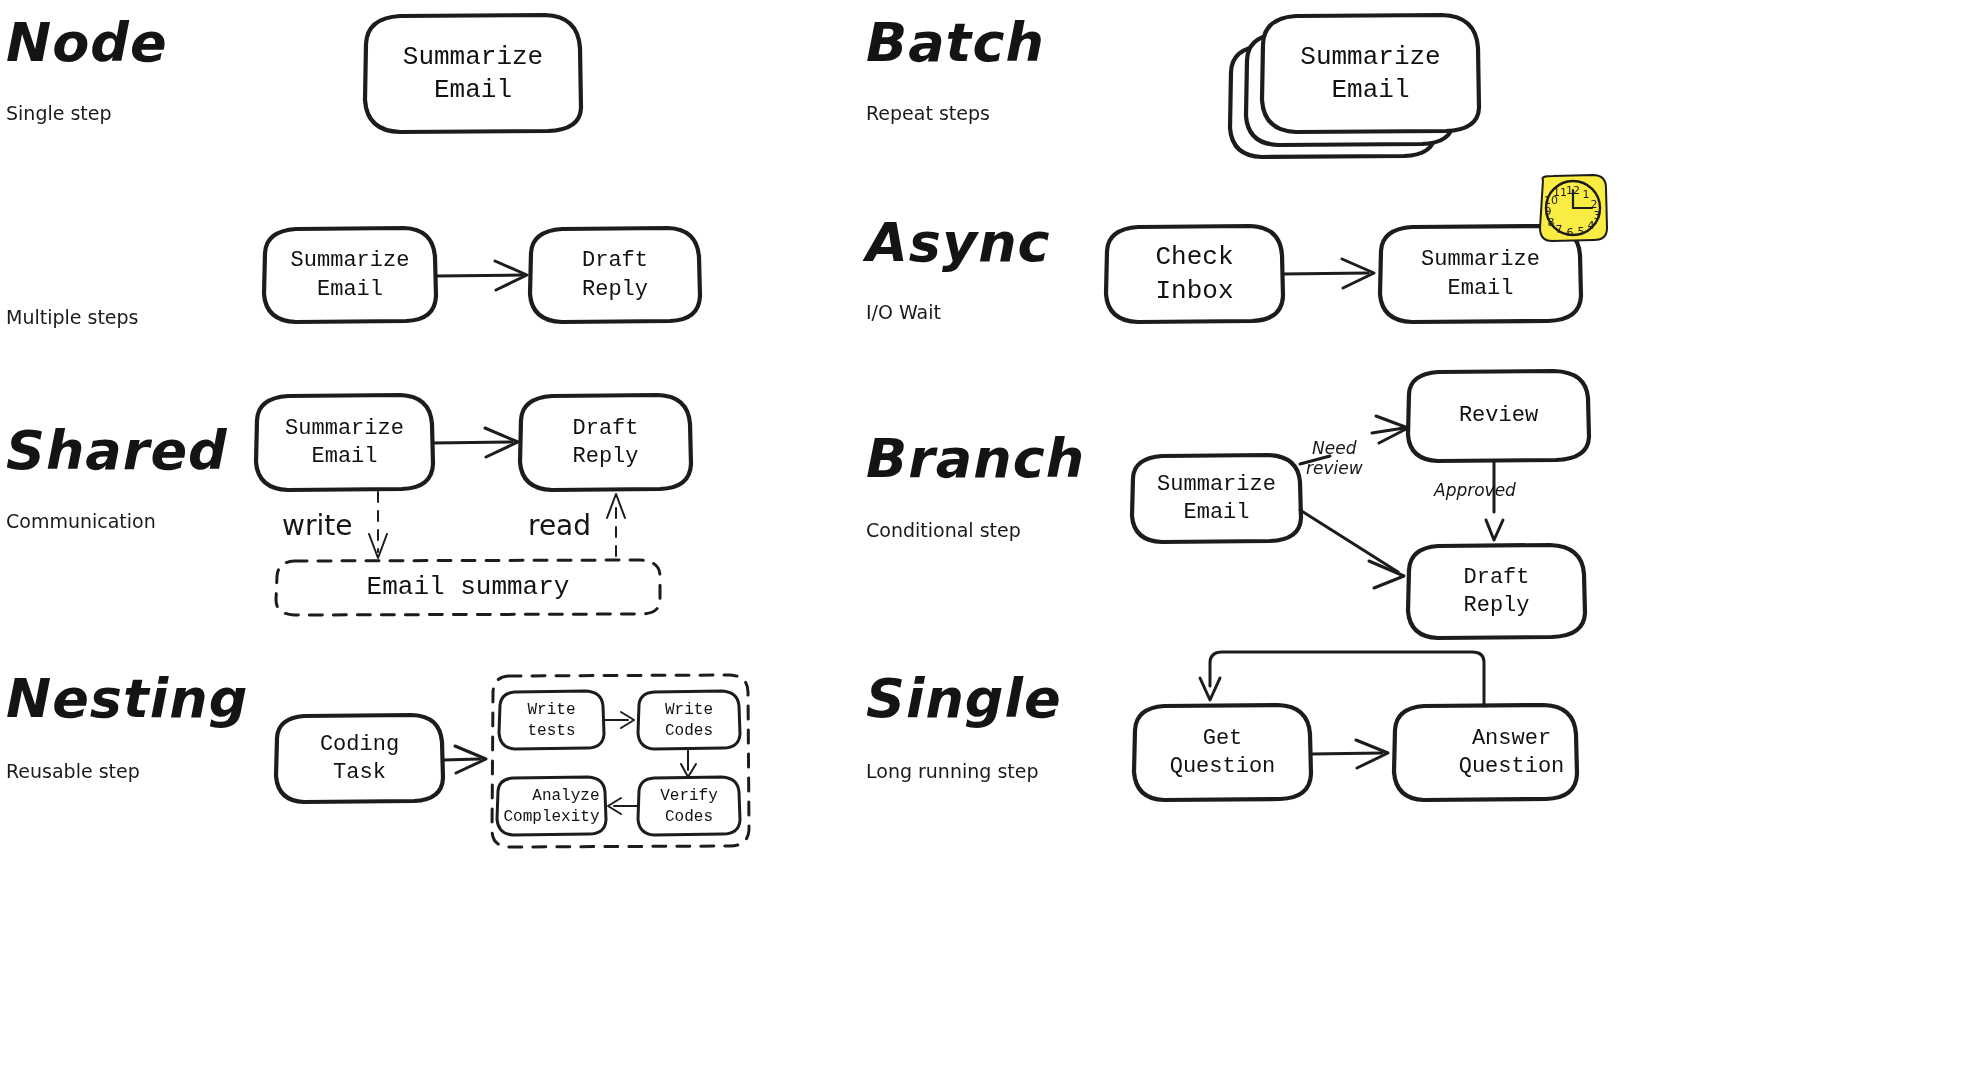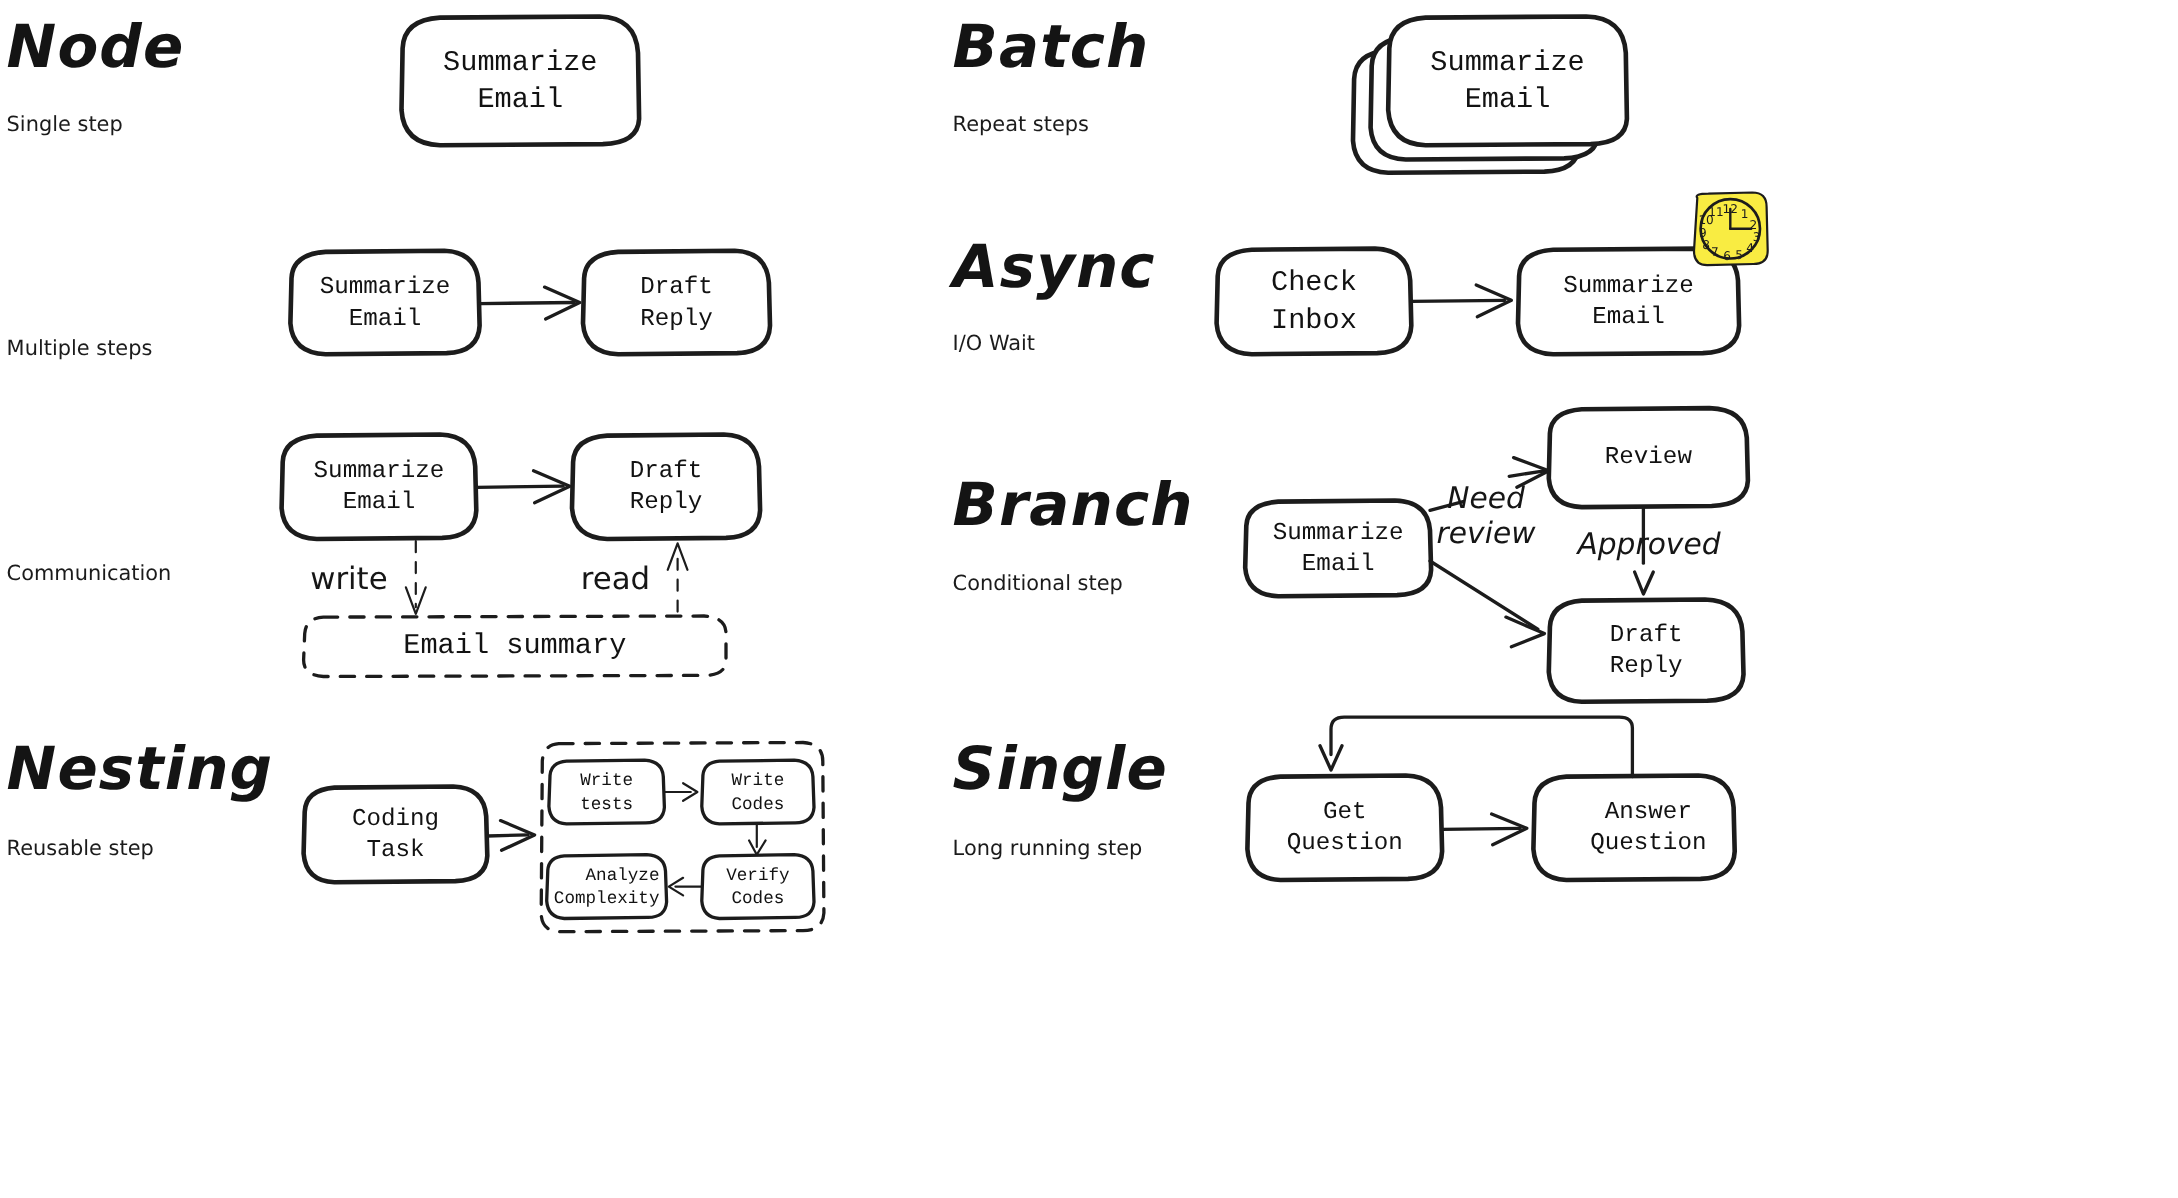--- a/index.html
+++ b/index.html
@@ -44,21 +44,21 @@
   .nodelabel.s16{font-size:16px;}
 
   .edgelabel{
     position:absolute;
     font-family:"DejaVu Sans","Liberation Sans",sans-serif;
     color:#161616;
     white-space:nowrap;
     line-height:1.2;
   }
   .edgelabel.big{font-size:28px;}
-  .edgelabel.mid{font-size:27px;font-style:italic;}
+  .edgelabel.mid{font-size:17px;font-style:italic;}
 
   svg{position:absolute;left:0;top:0;overflow:visible;}
   .stroke{fill:none;stroke:#1c1c1c;stroke-linecap:round;stroke-linejoin:round;}
   .fillwhite{fill:#ffffff;}
   .fillyellow{fill:#f9ec42;}
   .thin{stroke-width:2;}
   .med{stroke-width:3;}
   .thick{stroke-width:4.2;}
   .dash{stroke-dasharray:13 11;}
   .dash2{stroke-dasharray:10 9;}
@@ -131,20 +131,21 @@
       <text class="clocktxt" x="1548" y="215" text-anchor="middle">9</text>
       <text class="clocktxt" x="1551" y="204" text-anchor="middle">10</text>
       <text class="clocktxt" x="1560" y="196" text-anchor="middle">11</text>
     </g>
   </svg>
   <div class="nodelabel s26" style="left:1106px;top:227px;width:177px;height:95px;">Check
 Inbox</div>
   <div class="nodelabel s22" style="left:1380px;top:227px;width:201px;height:95px;">Summarize
 Email</div>
 
+  <div class="sect-title" style="left:6px;top:424px;">Shared</div>
   <div class="sect-sub" style="left:6px;top:512px;">Communication</div>
 
   <svg width="1980" height="1089">
     <path class="stroke thick fillwhite" d="M288 396 L400 395 Q430 396 432 424 L433 464 Q432 488 402 489 L288 490 Q258 489 256 462 L257 420 Q258 398 288 396 Z"></path>
     <path class="stroke thick fillwhite" d="M552 396 L658 395 Q688 396 690 424 L691 464 Q690 488 660 489 L552 490 Q522 489 520 462 L521 420 Q522 398 552 396 Z"></path>
     <path class="stroke med" d="M433 443 L512 442"></path>
     <path class="stroke med" d="M485 428 L518 442 L486 457"></path>
 
     <path class="stroke med dash fillwhite" d="M294 561 L640 560 Q660 561 660 576 L660 600 Q660 614 640 614 L294 615 Q276 614 276 600 L277 576 Q278 562 294 561 Z"></path>
 
@@ -238,16 +239,16 @@
     <path class="stroke thick fillwhite" d="M1424 706 L1544 705 Q1574 706 1576 734 L1577 774 Q1576 798 1546 799 L1424 800 Q1396 799 1394 772 L1395 730 Q1396 708 1424 706 Z"></path>
 
     <path class="stroke med" d="M1311 754 L1382 753"></path>
     <path class="stroke med" d="M1356 740 L1388 753 L1357 768"></path>
 
     <path class="stroke med" d="M1484 706 L1484 662 Q1484 652 1472 652 L1222 652 Q1210 652 1210 663 L1210 686"></path>
     <path class="stroke med" d="M1200 678 L1210 700 L1220 678"></path>
   </svg>
   <div class="nodelabel s22" style="left:1134px;top:706px;width:177px;height:94px;">Get
 Question</div>
-  <div class="nodelabel s22" style="left:1394px;top:706px;width:209px;height:94px;">Answer
+  <div class="nodelabel s22" style="left:1394px;top:706px;width:209px;height:94px;padding-left:13px;">Answer
 Question</div>
 
 </div>
 
 </body></html>

